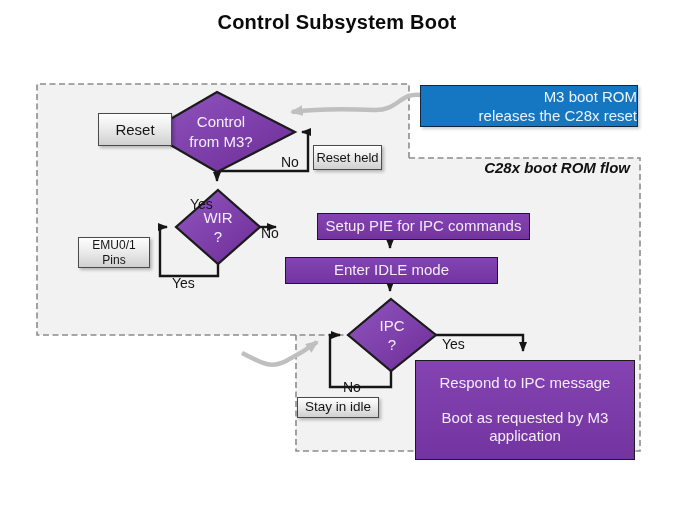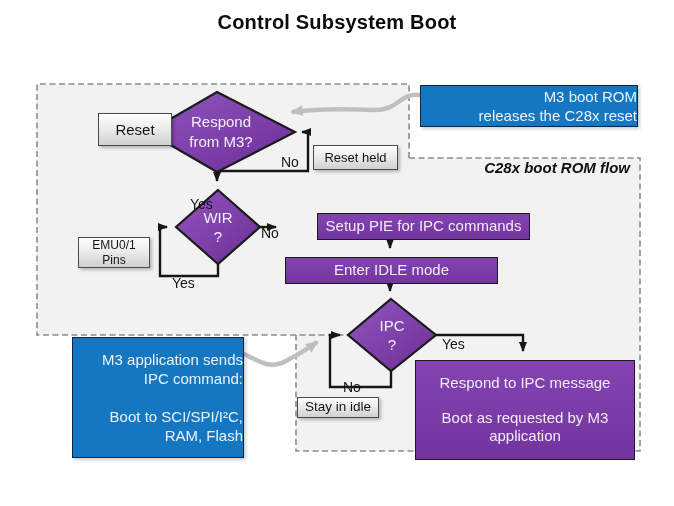--- a/index.html
+++ b/index.html
@@ -72,21 +72,21 @@
     <polygon points="391,299 436,335 391,371 348,335" fill="url(#diagrad)" stroke="#1b1b1b" stroke-width="2.2"></polygon>
   </svg>
 
   <div class="abs title">Control Subsystem Boot</div>
 
   <div class="abs region-label" style="left:430px;top:159px;width:200px;">C28x boot ROM flow</div>
 
   <div class="abs gbox" style="left:55px;top:113px;width:74px;height:33px;font-size:15px;margin-left:43px;">
     <span>Reset</span>
   </div>
-  <div class="abs gbox" style="left:313px;top:145px;width:85px;height:25px;font-size:13px;border-width:1.2px;justify-content:center;">
+  <div class="abs gbox" style="left:313px;top:145px;width:69px;height:25px;font-size:13px;border-width:1.2px;justify-content:center;">
     <span>Reset held</span>
   </div>
   <div class="abs gbox" style="left:78px;top:237px;width:72px;height:31px;font-size:12px;border-width:1.2px;flex-direction:column;">
     <span>EMU0/1</span>
     <span>Pins</span>
   </div>
   <div class="abs gbox" style="left:297px;top:397px;width:82px;height:21px;font-size:13.5px;border-width:1.2px;">
     <span>Stay in idle</span>
   </div>
 
@@ -98,30 +98,23 @@
   </div>
   <div class="abs pbox" style="left:415px;top:360px;width:220px;height:100px;font-size:15px;gap:16px;padding:0 9px;">
     <span>Respond to IPC message</span>
     <span>Boot as requested by M3 application</span>
   </div>
 
   <div class="abs bbox" style="left:420px;top:85px;width:218px;height:42px;font-size:15px;">
     <span>M3 boot ROM</span>
     <span>releases the C28x reset</span>
   </div>
-  <div class="abs bbox" style="left:72px;top:337px;width:172px;height:121px;font-size:15px;">
-    <span>M3 application sends</span>
-    <span>IPC command:</span>
-    <span class="spacer18"></span>
-    <span>Boot to SCI/SPI/I²C,</span>
-    <span>RAM, Flash</span>
-  </div>
 
   <div class="abs dlabel" style="left:161px;top:111px;width:120px;height:41px;">
-    <span>Respond</span>
+    <span>Control</span>
     <span>from M3?</span>
   </div>
   <div class="abs dlabel" style="left:178px;top:209px;width:80px;height:36px;">
     <span>WIR</span>
     <span>?</span>
   </div>
   <div class="abs dlabel" style="left:352px;top:317px;width:80px;height:36px;">
     <span>IPC</span>
     <span>?</span>
   </div>

